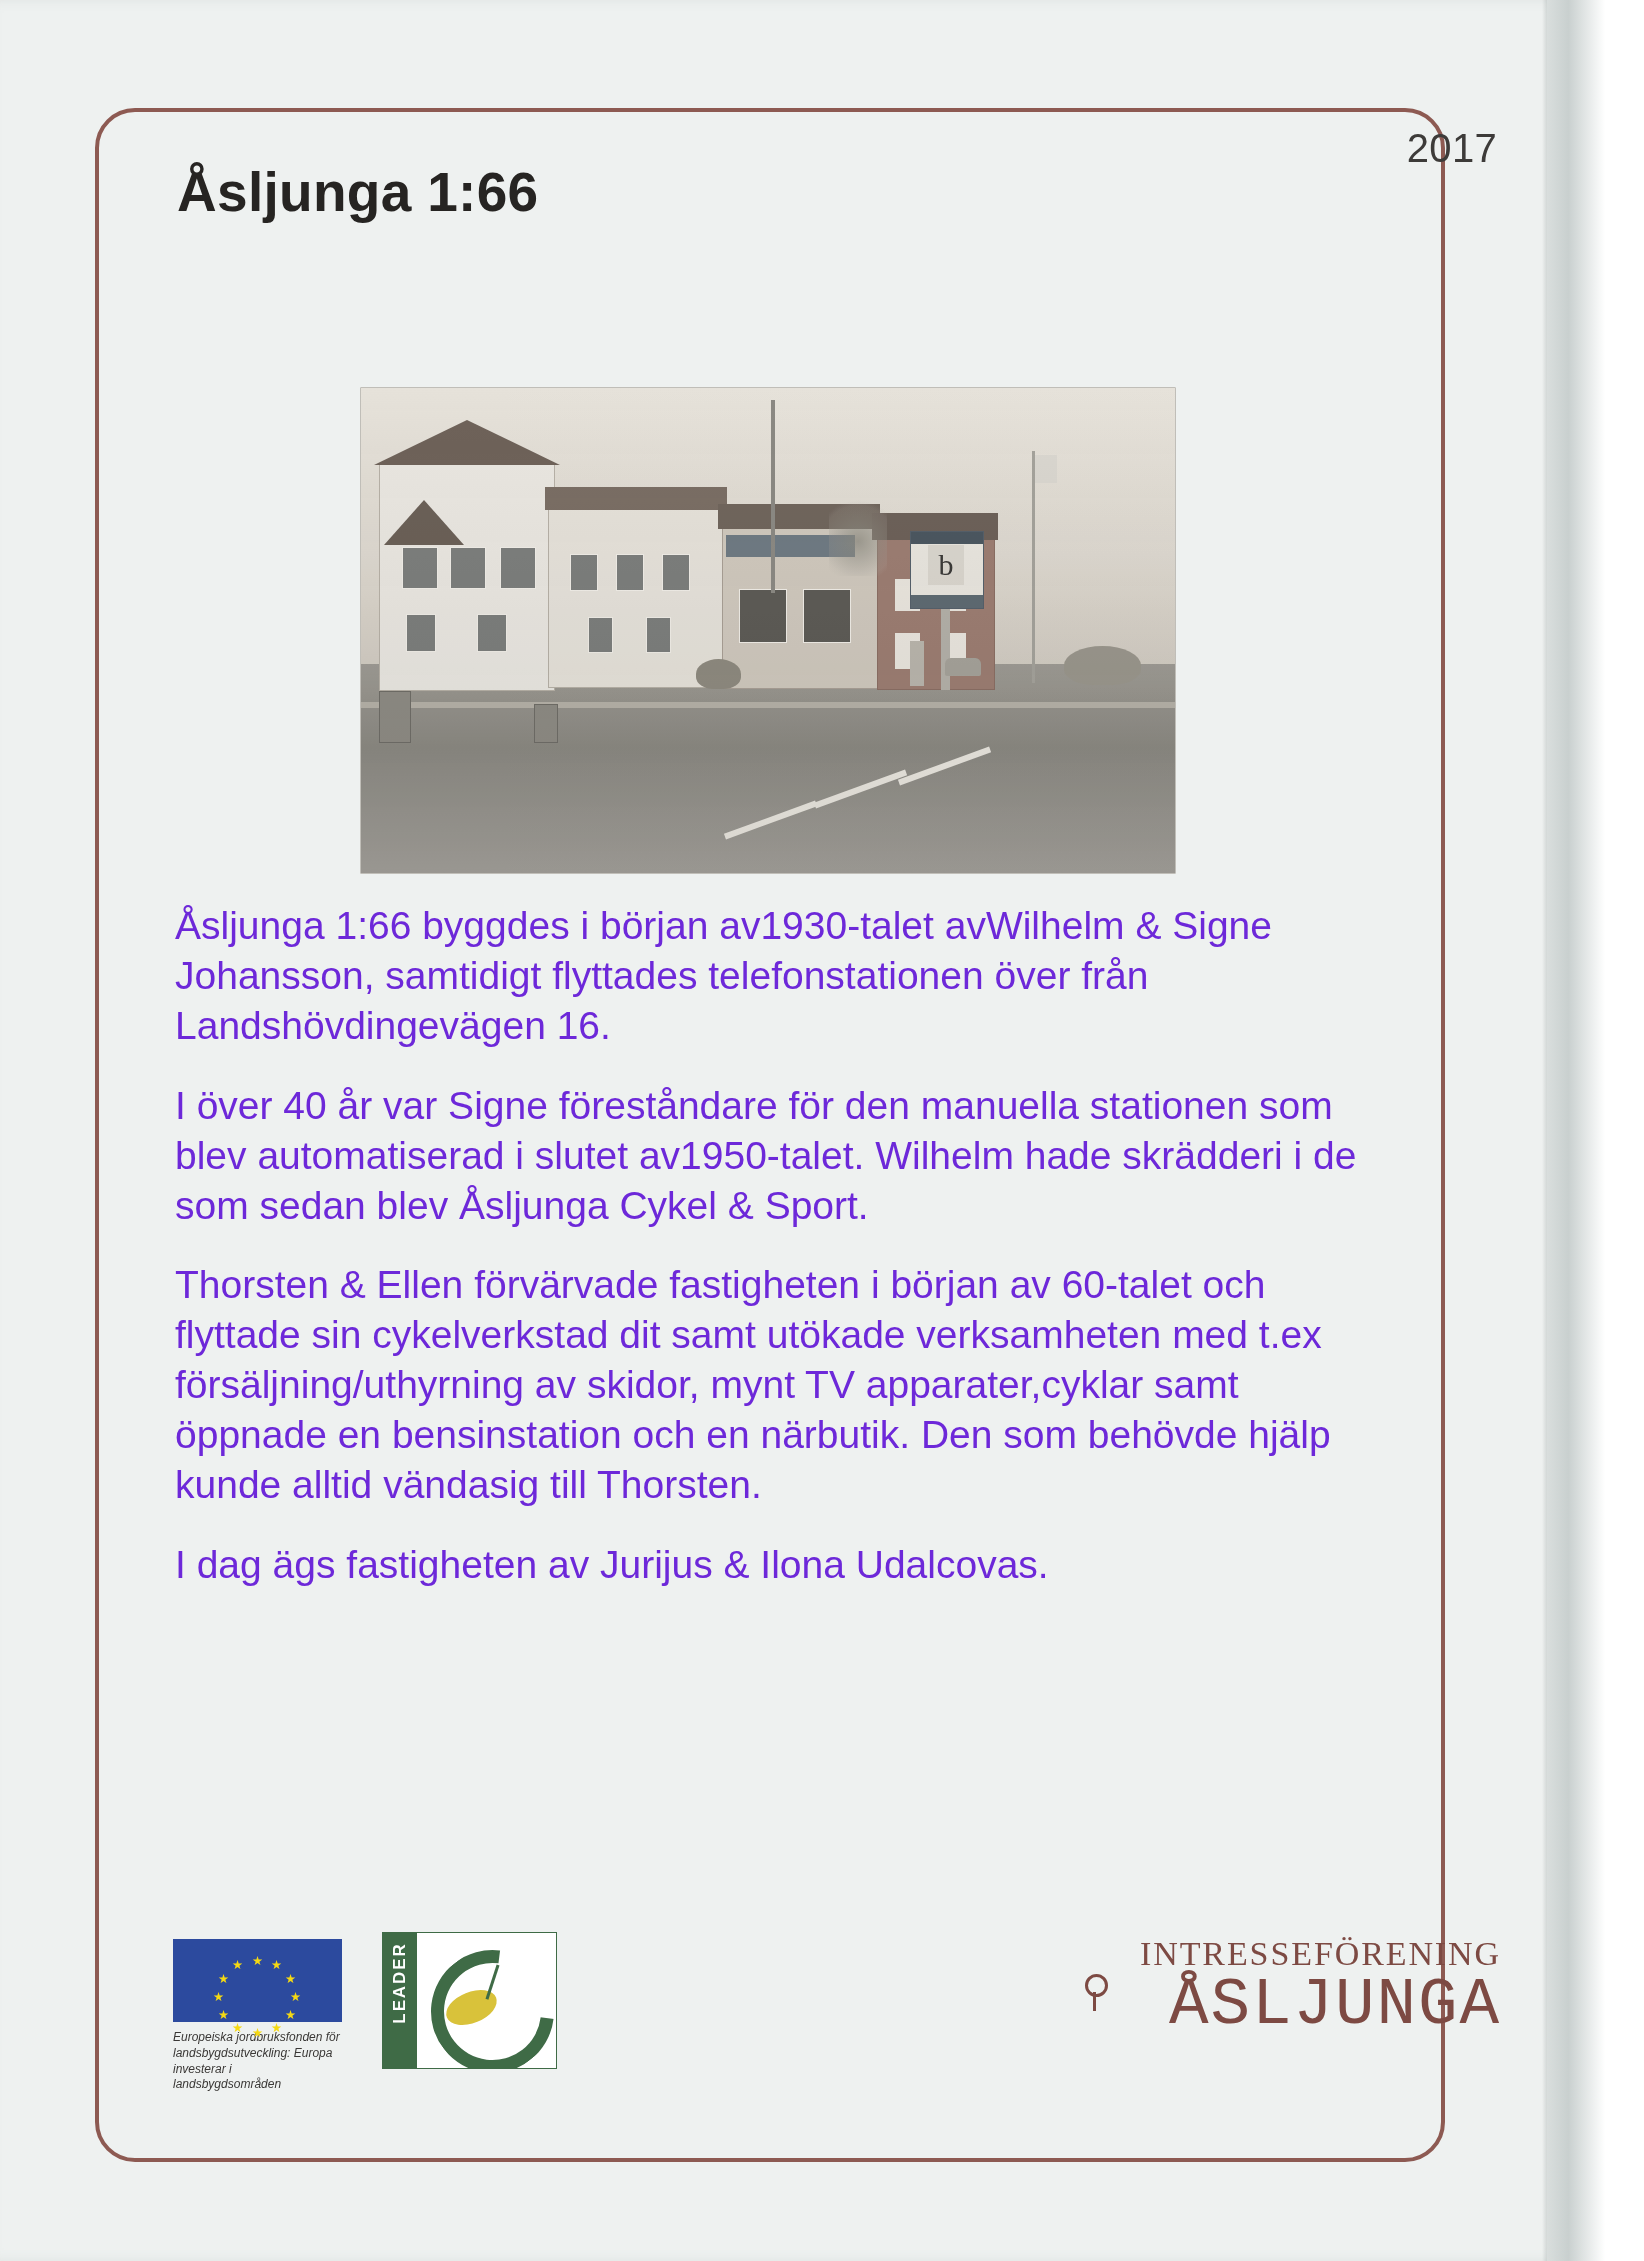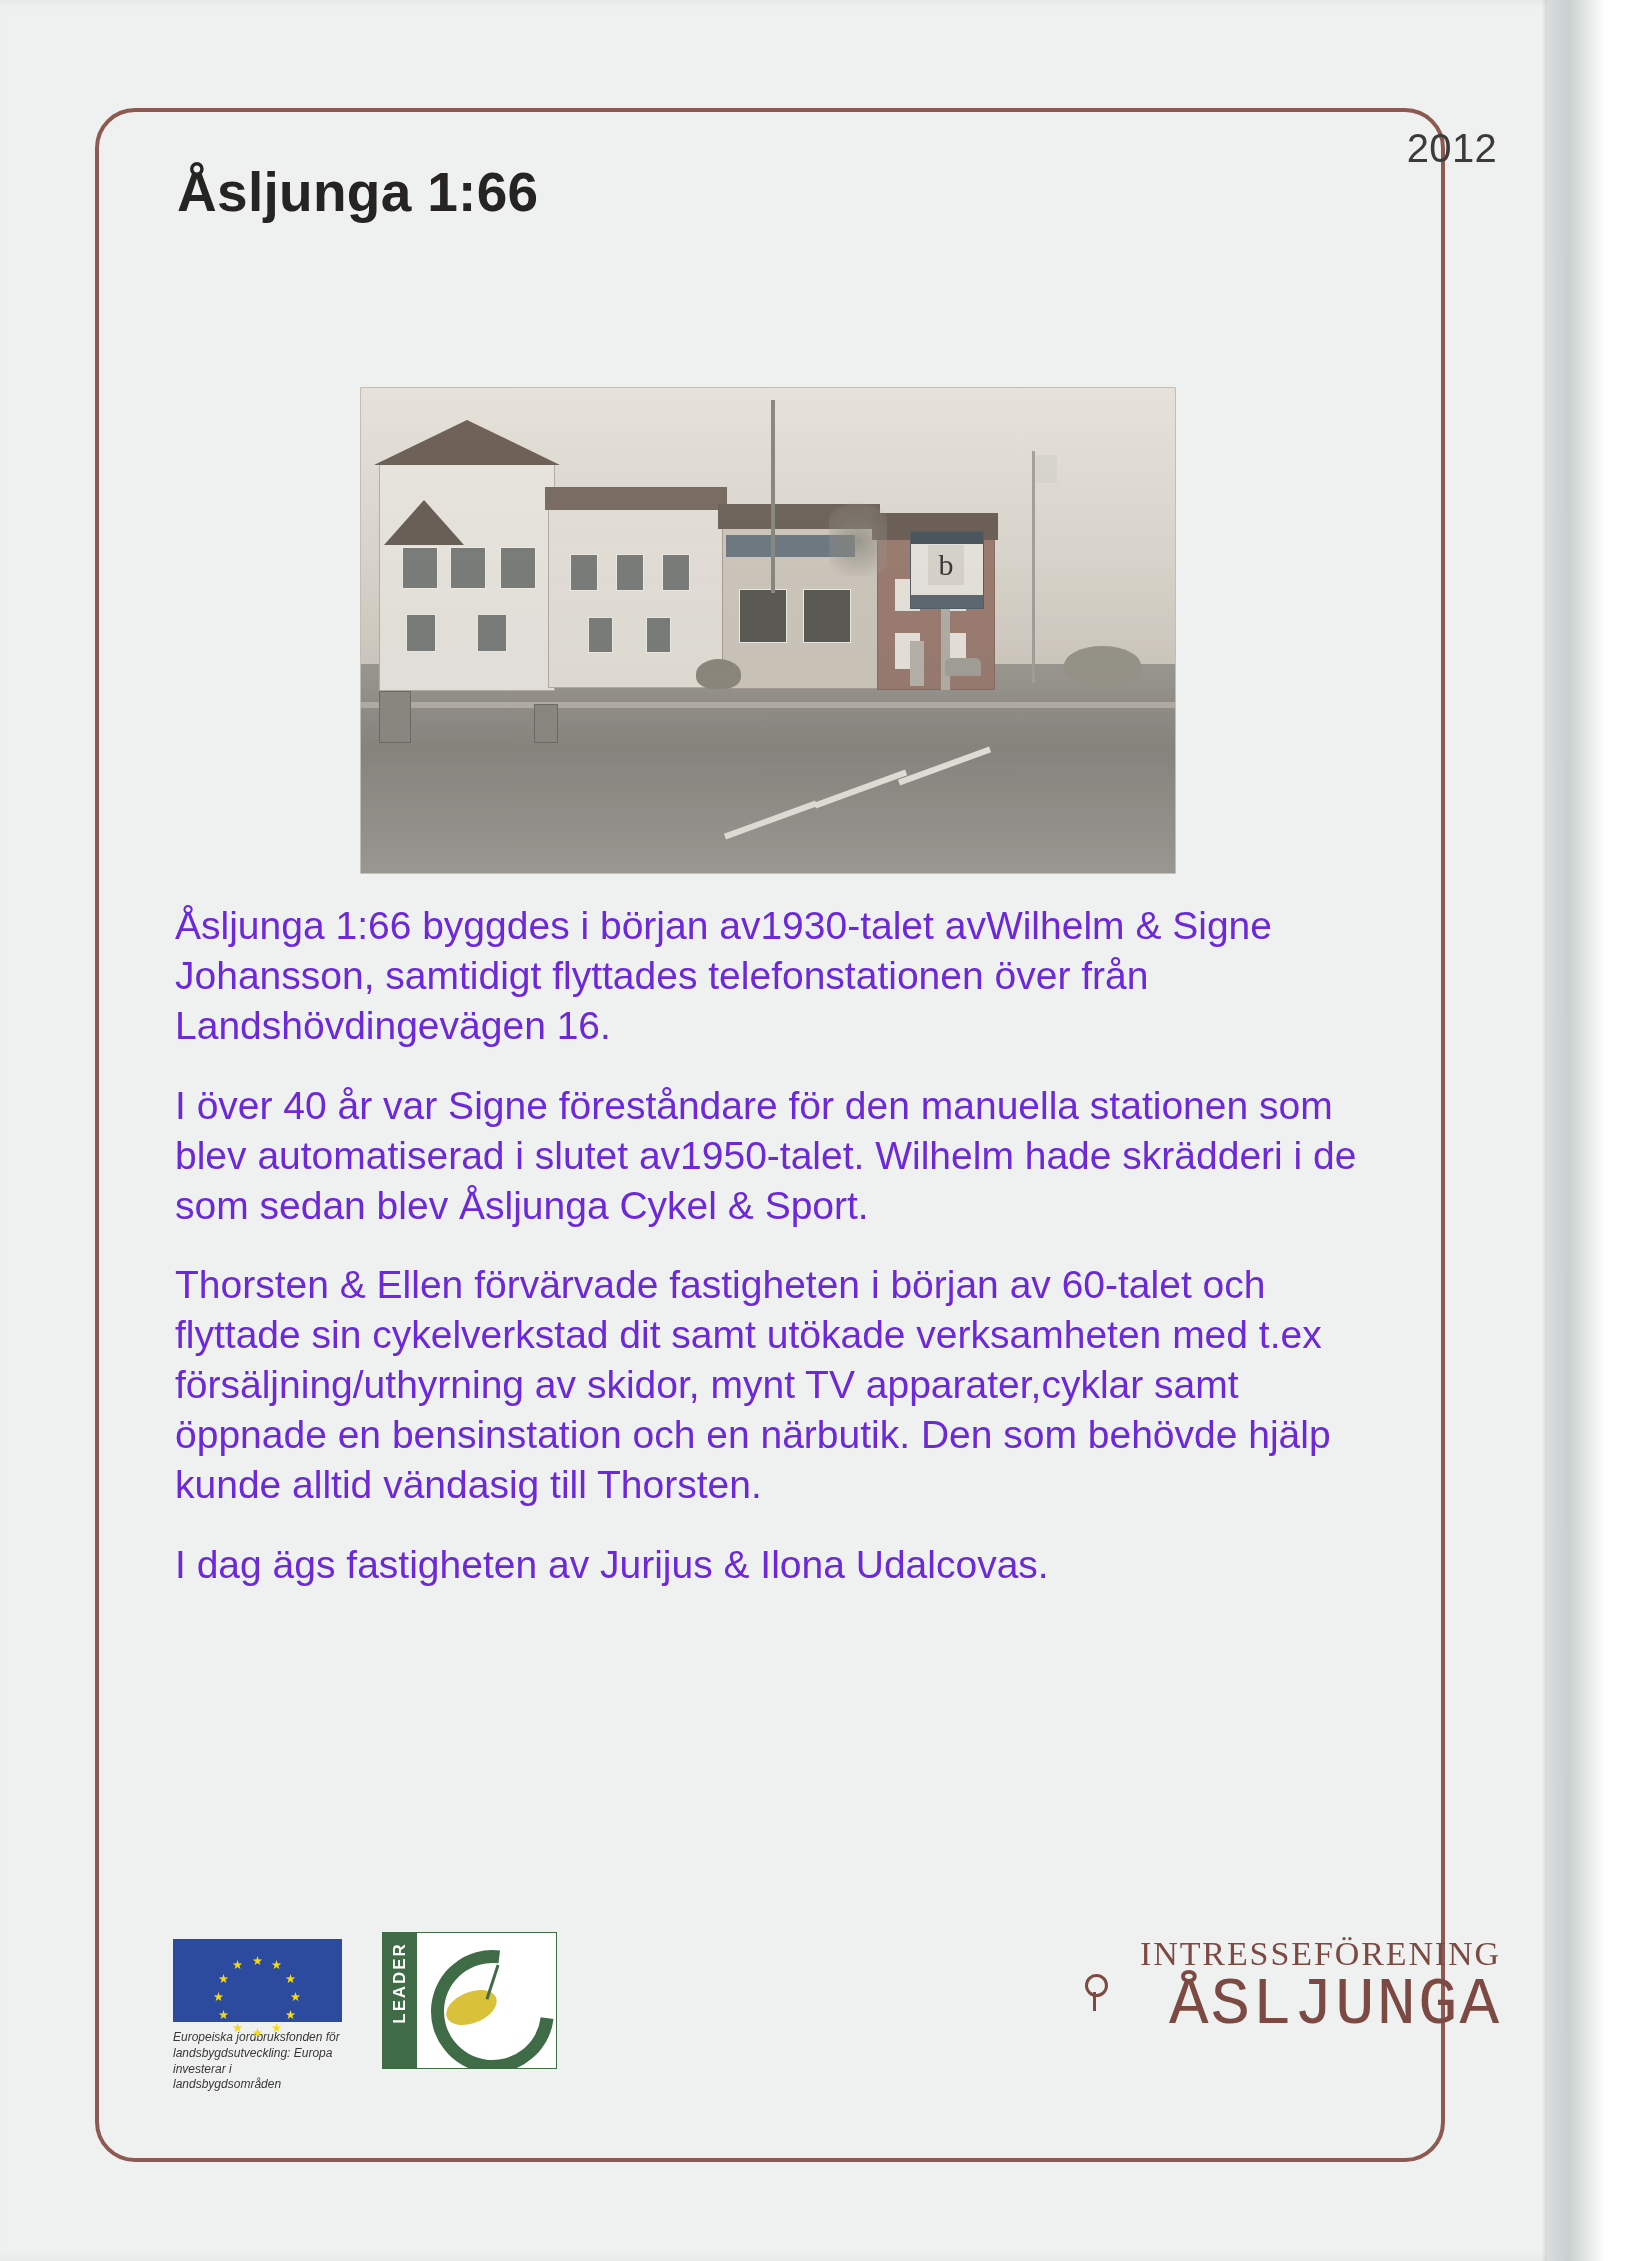--- a/index.html
+++ b/index.html
@@ -398,21 +398,21 @@
 </style>
 </head>
 <body>
 
 <div class="scan-sheet"></div>
 <div class="scan-edge-dark"></div>
 <div class="scan-gutter"></div>
 
 <div class="frame"></div>
 
-<div class="year">2012</div>
+<div class="year">2017</div>
 <div class="title">Åsljunga 1:66</div>
 
 <div class="photo">
   <div class="sky"></div>
   <div class="road"></div>
   <div class="curb"></div>
 
   <div class="road-line" style="left:361px; bottom:50px;"></div>
   <div class="road-line" style="left:451px; bottom:81px;"></div>
   <div class="road-line" style="left:535px; bottom:104px;"></div>

